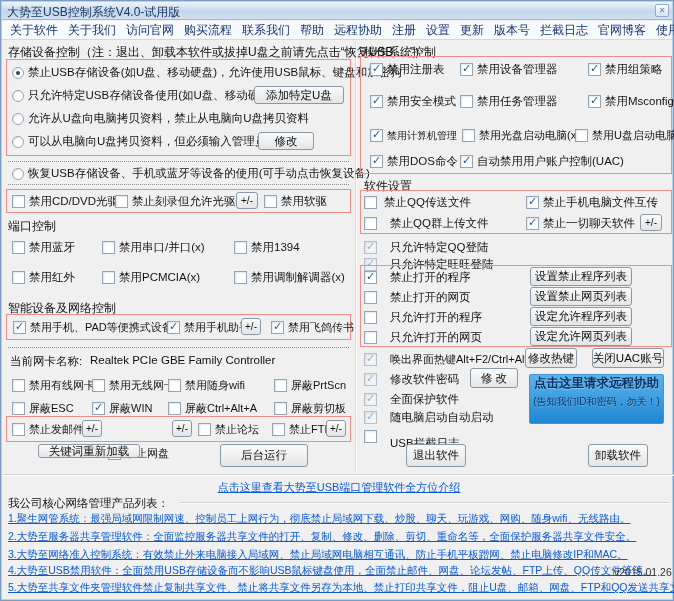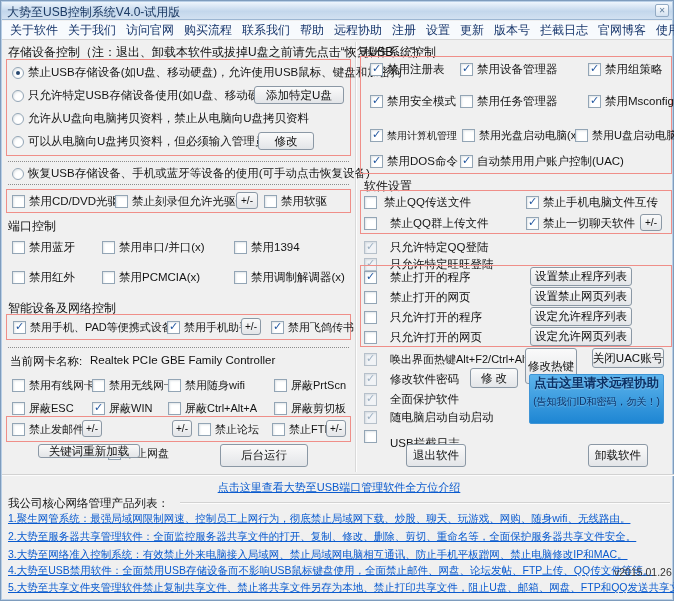--- a/index.html
+++ b/index.html
@@ -318,21 +318,21 @@
   <div class="item" style="left:362px;top:328px;">
     <span class="cb"></span>
     <span style="margin-left:9px;">只允许打开的网页</span>
   </div>
   <div class="btn" style="left:528px;top:325px;width:102px;height:19px;">设定允许网页列表</div>
 
   <div class="item" style="left:362px;top:350px;font-size:11px;">
     <span class="cb dis"></span>
     <span style="margin-left:9px;">唤出界面热键Alt+F2/Ctrl+Alt+2</span>
   </div>
-  <div class="btn" style="left:523px;top:346px;width:52px;height:36px;">修改热键</div>
+  <div class="btn" style="left:523px;top:346px;width:52px;height:20px;">修改热键</div>
   <div class="btn" style="left:590px;top:346px;width:72px;height:20px;">关闭UAC账号</div>
 
   <div class="item" style="left:362px;top:370px;">
     <span class="cb dis"></span>
     <span style="margin-left:9px;">修改软件密码</span>
   </div>
   <div class="btn" style="left:468px;top:366px;width:48px;height:20px;">修 改</div>
   <div class="item" style="left:362px;top:390px;">
     <span class="cb dis"></span>
     <span style="margin-left:9px;">全面保护软件</span>

